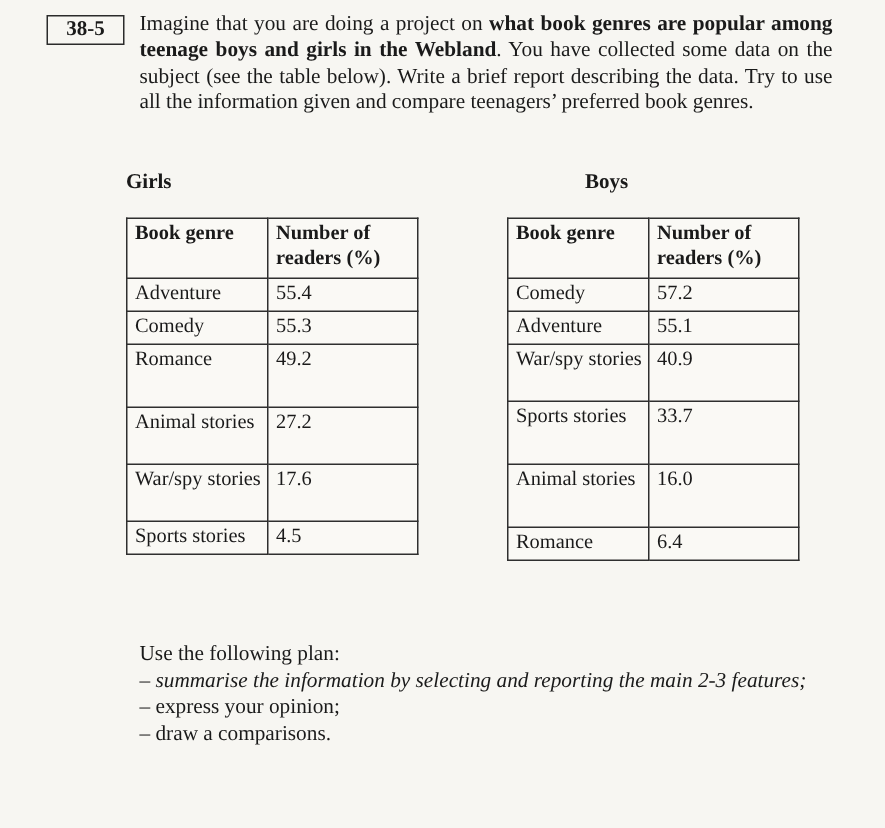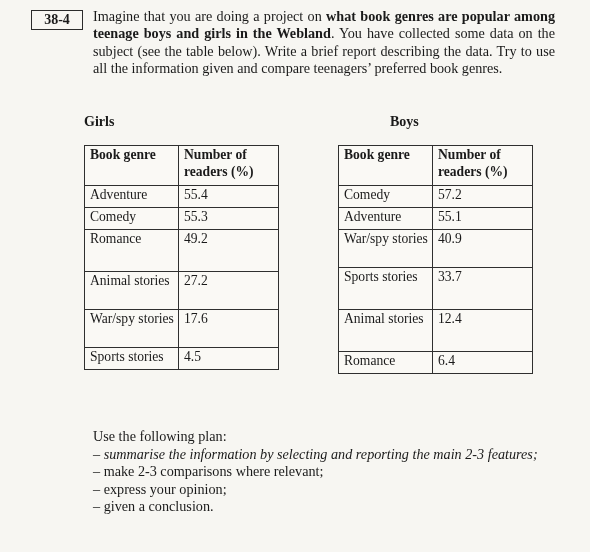--- a/index.html
+++ b/index.html
@@ -121,21 +121,21 @@
   .plan-title { margin: 0; }
   .plan-item { margin: 0; white-space: nowrap; }
   .plan-item.wrap { white-space: normal; font-style: italic; }
 </style>
 </head>
 <body>
 
 <div class="page">
 
   <div class="task-row">
-    <div class="task-number">38-4</div>
+    <div class="task-number">38-5</div>
     <div class="task-text" id="task-text"><span>Imagine that you are doing a project on </span><b>what book genres are popular among teenage boys and girls in the Webland</b><span>. You have collected some data on the subject (see the table below). Write a brief report describing the data. Try to use all the information given and compare teenagers’ preferred book genres.</span></div>
   </div>
 
   <div class="caption caption-girls">Girls</div>
 
   <table class="data-table table-girls" id="table-girls">
     <colgroup>
         <col class="c-genre">
         <col class="c-value">
       </colgroup>
@@ -198,33 +198,32 @@
         <tr class="two-line">
           <td class="genre">War/spy stories</td>
           <td class="value">40.9</td>
         </tr>
         <tr class="xtall">
           <td class="genre">Sports stories</td>
           <td class="value">33.7</td>
         </tr>
         <tr class="xtall">
           <td class="genre">Animal stories</td>
-          <td class="value">12.4</td>
+          <td class="value">16.0</td>
         </tr>
         <tr>
           <td class="genre">Romance</td>
           <td class="value">6.4</td>
         </tr>
       </tbody>
   </table>
 
 
   <div class="plan">
     <p class="plan-title">Use the following plan:</p>
     <div id="plan-items">
         <p class="plan-item wrap">– summarise the information by selecting and reporting the main 2-3 features;</p>
-        <p class="plan-item">– make 2-3 comparisons where relevant;</p>
         <p class="plan-item">– express your opinion;</p>
-        <p class="plan-item">– given a conclusion.</p>
+        <p class="plan-item">– draw a comparisons.</p>
       </div>
   </div>
 
 </div>
 
 </body></html>

